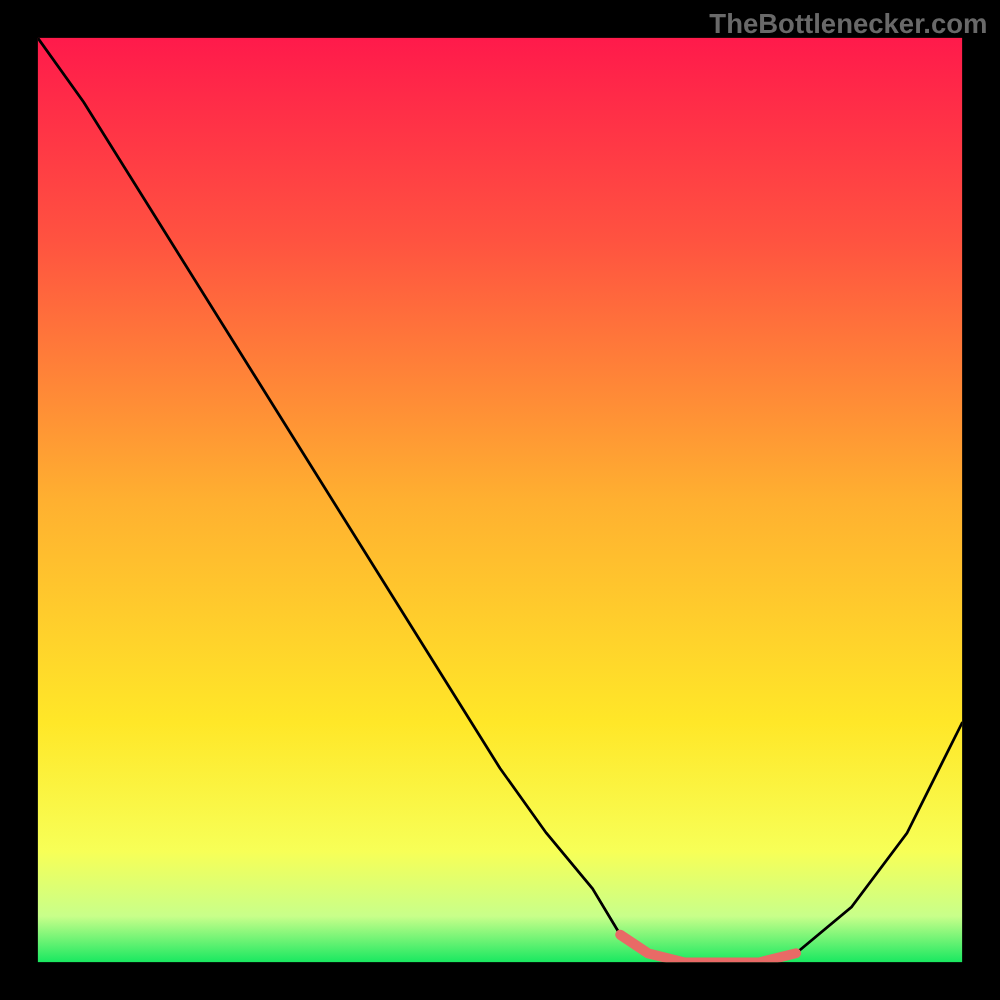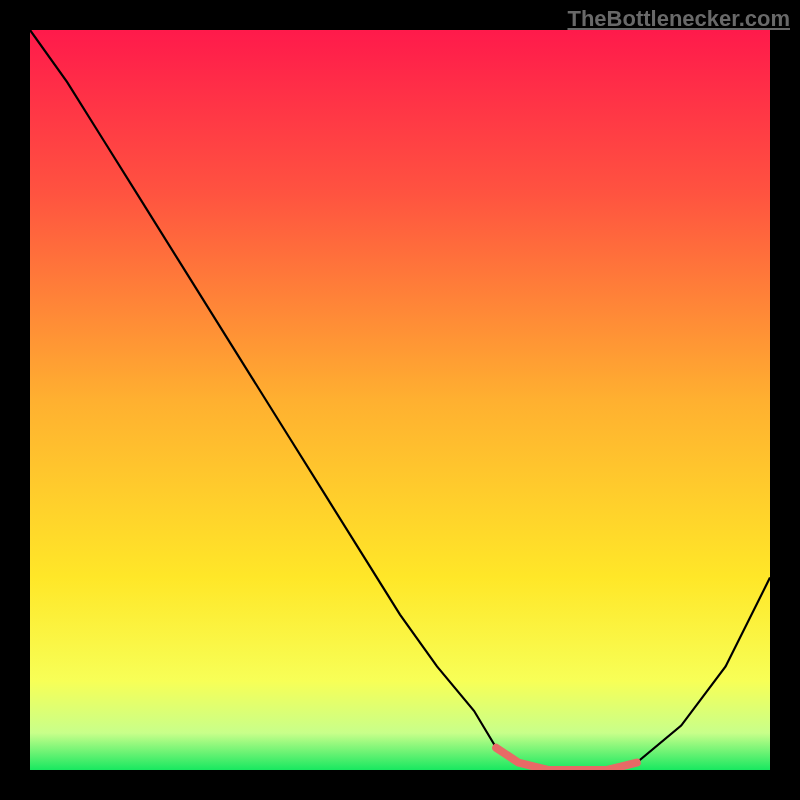--- a/index.html
+++ b/index.html
@@ -12,21 +12,20 @@
     font-family: Arial, Helvetica, sans-serif;
   }
   .watermark {
     position: absolute;
     top: 6px;
     right: 10px;
     color: #696969;
     font-size: 22px;
     font-weight: bold;
     z-index: 10;
-    text-decoration: underline;
   }
   .chart-wrap {
     position: absolute;
     left: 30px;
     top: 30px;
     width: 740px;
     height: 740px;
     overflow: hidden;
   }
   svg {

